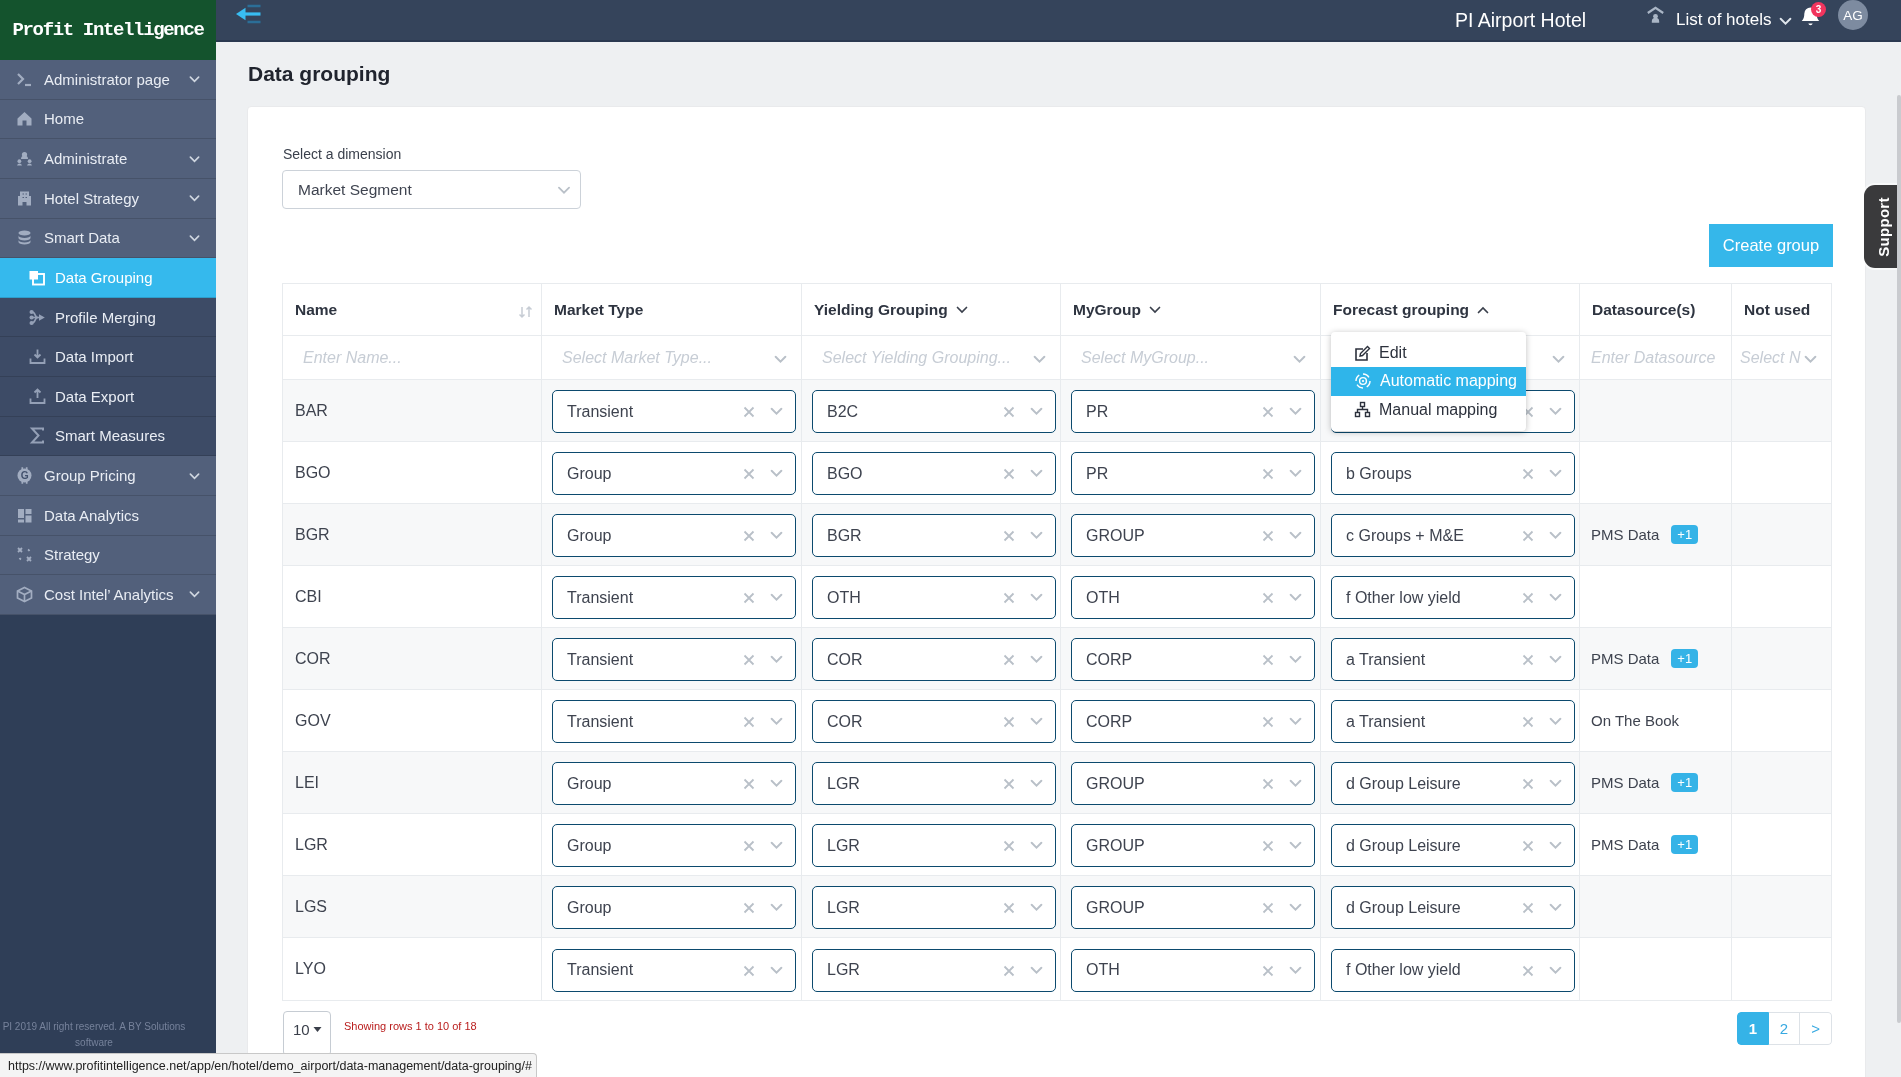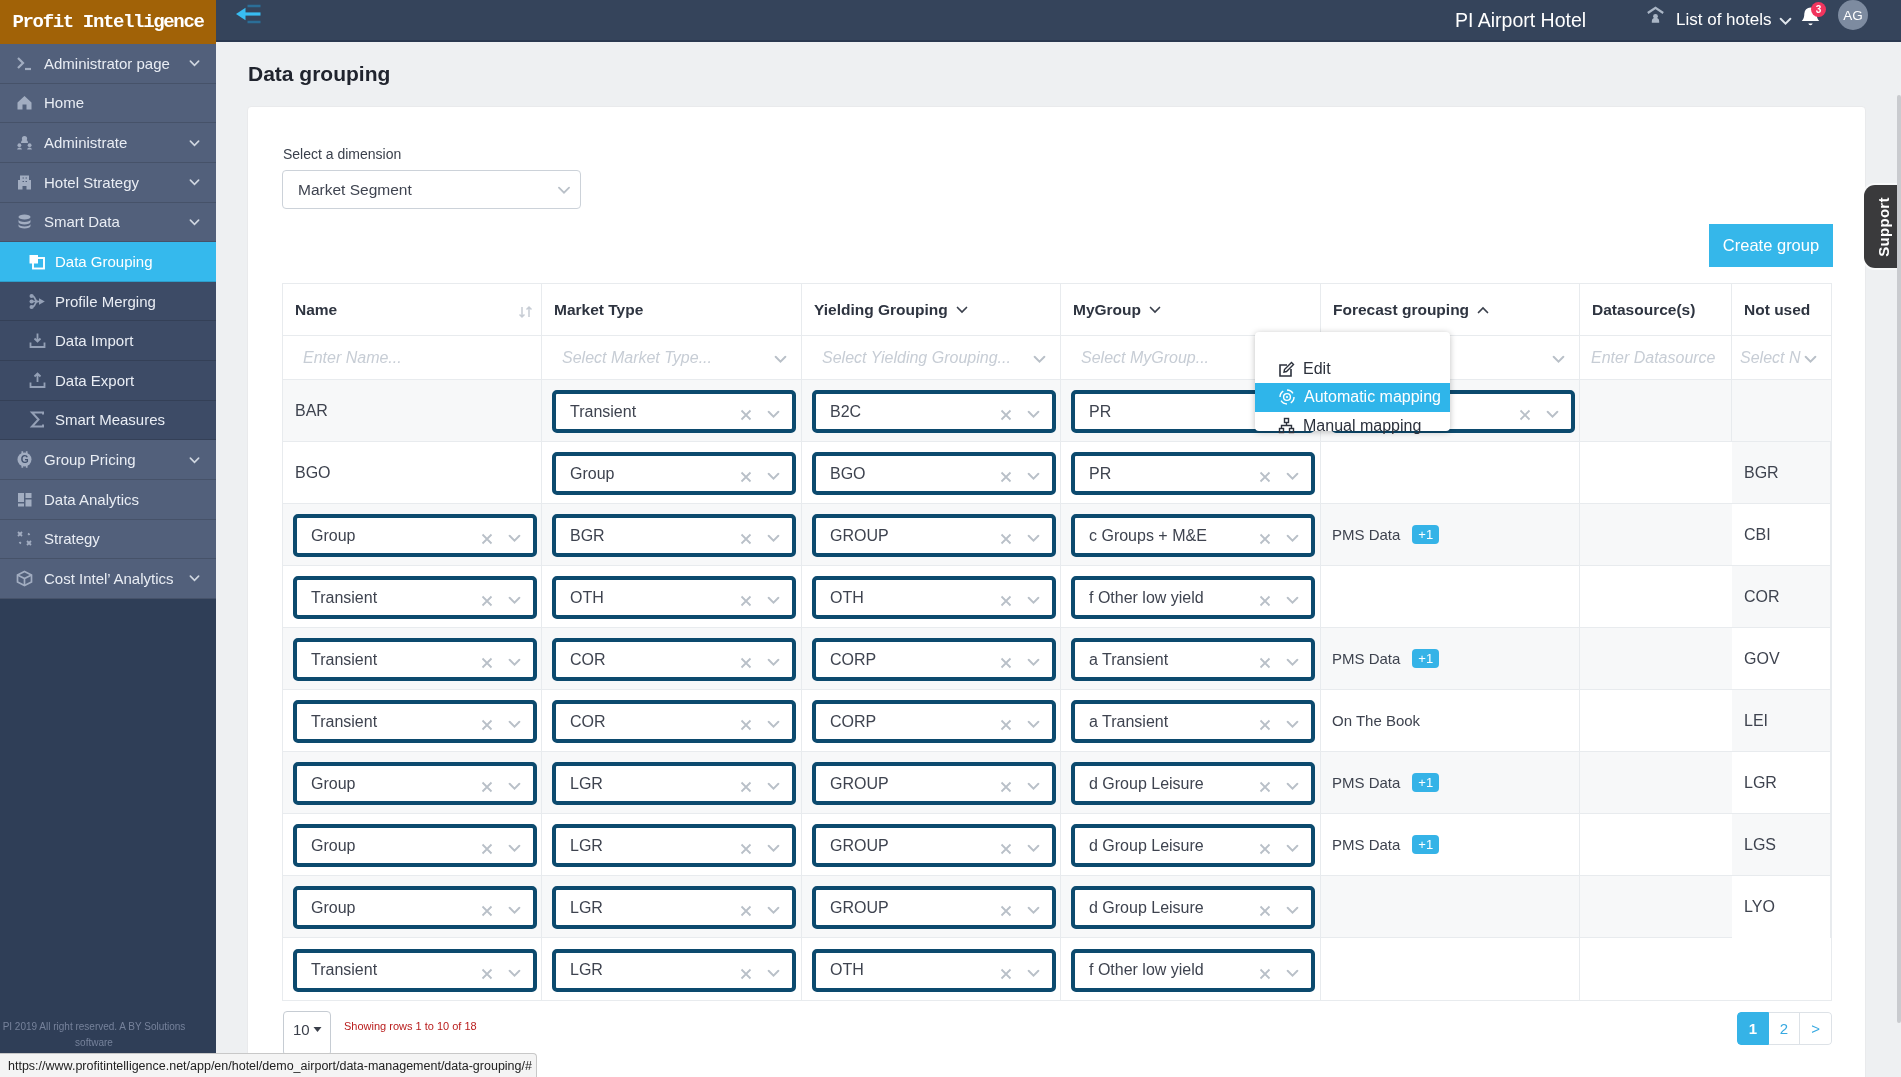--- a/index.html
+++ b/index.html
@@ -2,21 +2,21 @@
 <html><head>
 <meta charset="utf-8">
 <style>
 * { margin:0; padding:0; box-sizing:border-box; }
 html,body { width:1901px; height:1077px; overflow:hidden; font-family:"Liberation Sans", sans-serif; }
 body { position:relative; background:#eef0f2; }
 .abs { position:absolute; }
 
 
 #sidebar { position:absolute; left:0; top:0; width:216px; height:1077px; background:#2f3e57; z-index:5; }
-#logo { height:44px; background:#a16207; color:#fff; font-family:"Liberation Mono", monospace; font-weight:bold; font-size:19px; letter-spacing:-1.35px; display:flex; align-items:center; justify-content:center; }
+#logo { height:60px; background:#14532d; color:#fff; font-family:"Liberation Mono", monospace; font-weight:bold; font-size:19px; letter-spacing:-1.35px; display:flex; align-items:center; justify-content:center; }
 .mi { height:39.64px; display:flex; align-items:center; background:#52607b; border-bottom:1px solid rgba(0,0,0,0.14); color:#e9edf4; font-size:15px; position:relative; }
 .mi .ic { width:17px; height:17px; margin-left:16px; margin-right:11px; flex:none; }
 .mi.sub { background:#3d4b66; }
 .mi.sub .ic { margin-left:29px; margin-right:9px; }
 .mi.sel { background:#35b9ed; color:#fff; }
 .mi .cv { position:absolute; right:16px; top:50%; margin-top:-5px; width:11px; height:11px; }
 #sbfoot { position:absolute; left:0; bottom:26px; width:188px; color:#76829b; font-size:10px; text-align:center; line-height:16px; }
 
 
 #topbar { position:absolute; left:216px; top:0; width:1685px; height:42px; background:#35445b; border-bottom:2px solid #2a3950; z-index:4; }
@@ -36,40 +36,40 @@
 
 #tbl { position:absolute; left:66px; top:241px; width:1550px; border:1px solid #e8ebee; background:#fff;
   display:grid; grid-template-columns:259px 260px 259px 260px 259px 152px 99px; grid-auto-rows:62px; grid-template-rows:52px 44px;
 }
 .c { border-right:1px solid #e8ebee; border-bottom:1px solid #e8ebee; display:flex; align-items:center; position:relative; overflow:hidden; }
 .c.last { border-right:none; } .c.nb { border-bottom:none; } .c.ds { padding-left:11px; font-size:15px; }
 .hd { height:52px; font-weight:bold; font-size:15.5px; color:#2e3440; padding-left:12px; }
 .fl { height:44px; font-size:16px; color:#c7cdd5; font-style:italic; padding-left:20px; }
 .dr { height:62px; font-size:16px; color:#3e434f; padding-left:12px; }
 .odd { background:#f7f8f9; }
-.selb { margin-top:2px; width:244px; height:43px; border:4px solid #0c4a6e; border-radius:5px; background:#fff; display:flex; align-items:center; position:relative; }
+.selb { margin-top:2px; width:244px; height:43px; border:1px solid #0c4a6e; border-radius:5px; background:#fff; display:flex; align-items:center; position:relative; }
 .selb i { font-style:normal; margin-left:14px; font-size:16px; color:#3e434f; white-space:nowrap; }
 .selb svg.x { position:absolute; right:40px; top:15px; }
 .selb svg.v { position:absolute; right:12px; top:16px; }
 .c.scell { padding-left:10px; }
 .badge { display:inline-block; margin-left:12px; background:#35b3e7; color:#fff; border-radius:4px; font-size:13px; font-style:normal; padding:3px 6px; line-height:13px; }
 .fcv { position:absolute; right:14px; top:19px; }
 
 
 #pgsize { position:absolute; left:67px; top:969px; width:48px; height:45px; border:1px solid #c6ccd3; border-radius:4px; background:#fff; }
 #pgsize span { position:absolute; left:9px; top:9px; font-size:15px; color:#3a3f4a; }
 #showrows { position:absolute; left:128px; top:978px; font-size:11px; color:#b91c1c; }
 #pager { position:absolute; left:1521px; top:970px; height:33px; display:flex; border-radius:4px; overflow:hidden; }
 #pager .pg { width:31.7px; height:33px; display:flex; align-items:center; justify-content:center; font-size:15px; color:#37a9e1; background:#fff; border:1px solid #dde2e7; border-left:none; }
 #pager .pg.first { border-left:1px solid #dde2e7; border-radius:4px 0 0 4px; }
 #pager .pg.lastp { border-radius:0 4px 4px 0; }
 #pager .pg.act { background:#35b3e7; color:#fff; border-color:#35b3e7; font-weight:bold; }
 
 
-#menu { position:absolute; left:1255px; top:332px; width:195px; height:99px; background:#fff; border-radius:4px; box-shadow:0 1px 6px rgba(0,0,0,0.25); z-index:20; padding-top:23px; }
+#menu { position:absolute; left:1331px; top:332px; width:195px; height:99px; background:#fff; border-radius:4px; box-shadow:0 1px 6px rgba(0,0,0,0.25); z-index:20; padding-top:7px; }
 #menu .it { height:28.3px; display:flex; align-items:center; font-size:16px; color:#2c313c; }
 #menu .it svg { margin-left:23px; margin-right:8px; flex:none; }
 #menu .it.hl { background:#2fb5ea; color:#fff; }
 
 
 #support { position:absolute; left:1864px; top:185px; width:37px; height:83px; background:#3a3a3c; border-radius:11px 0 0 11px; z-index:30; box-shadow:0 0 0 2px rgba(255,255,255,0.6); }
 #support span { position:absolute; left:50%; top:50%; transform:translate(-50%,-50%) rotate(-90deg); color:#fff; font-weight:bold; font-size:15px; letter-spacing:0.3px; }
 
 
 #urlbar { position:absolute; left:0; bottom:0; width:537px; height:24px; background:#f4f4f4; border:1px solid #c8c8c8; border-left:none; border-bottom:none; border-radius:0 4px 0 0; z-index:40; }
@@ -332,20 +332,31 @@
         <div class="selb">
           <i>PR</i>
           <svg class="x" width="12" height="12">
             <use href="#xic"></use>
           </svg>
           <svg class="v" width="13" height="9" viewBox="0 0 12 8">
             <use href="#chev"></use>
           </svg>
         </div>
       </div>
+<div class="c dr scell">
+        <div class="selb">
+          <i>b Groups</i>
+          <svg class="x" width="12" height="12">
+            <use href="#xic"></use>
+          </svg>
+          <svg class="v" width="13" height="9" viewBox="0 0 12 8">
+            <use href="#chev"></use>
+          </svg>
+        </div>
+      </div>
 <div class="c dr ds"></div>
 <div class="c dr last"></div>
 <div class="c dr odd">BGR</div>
 <div class="c dr scell odd">
         <div class="selb">
           <i>Group</i>
           <svg class="x" width="12" height="12">
             <use href="#xic"></use>
           </svg>
           <svg class="v" width="13" height="9" viewBox="0 0 12 8">

